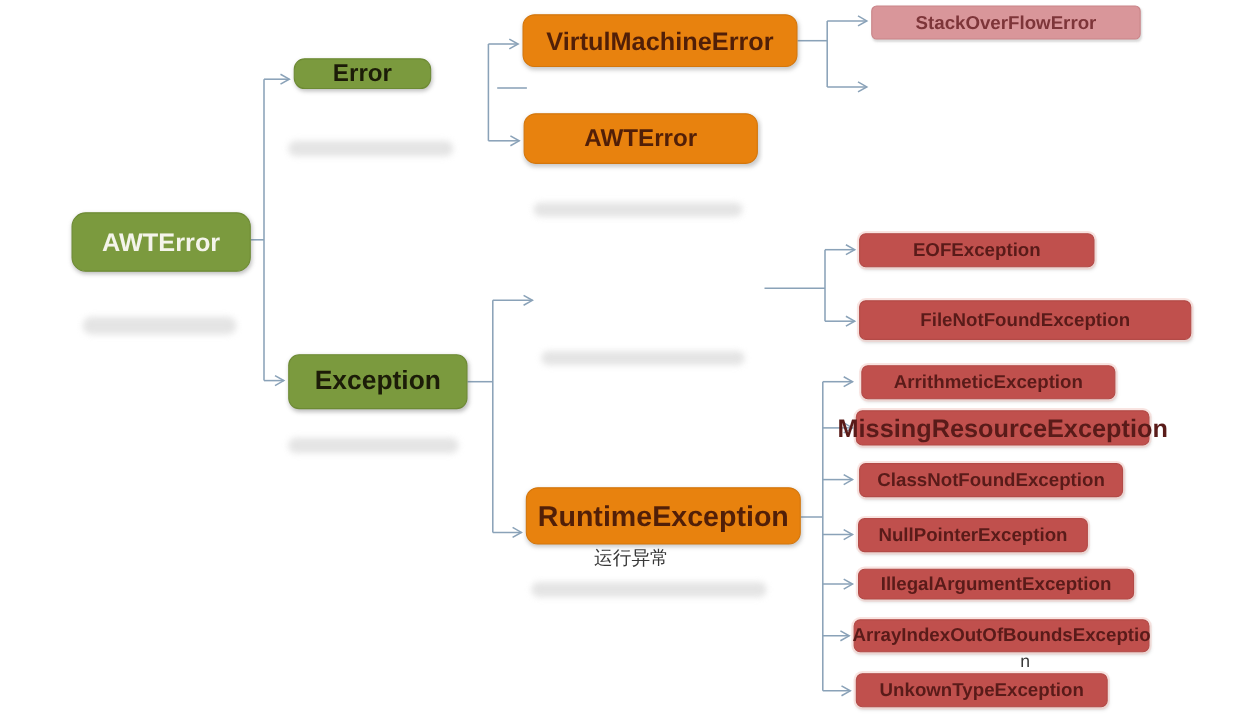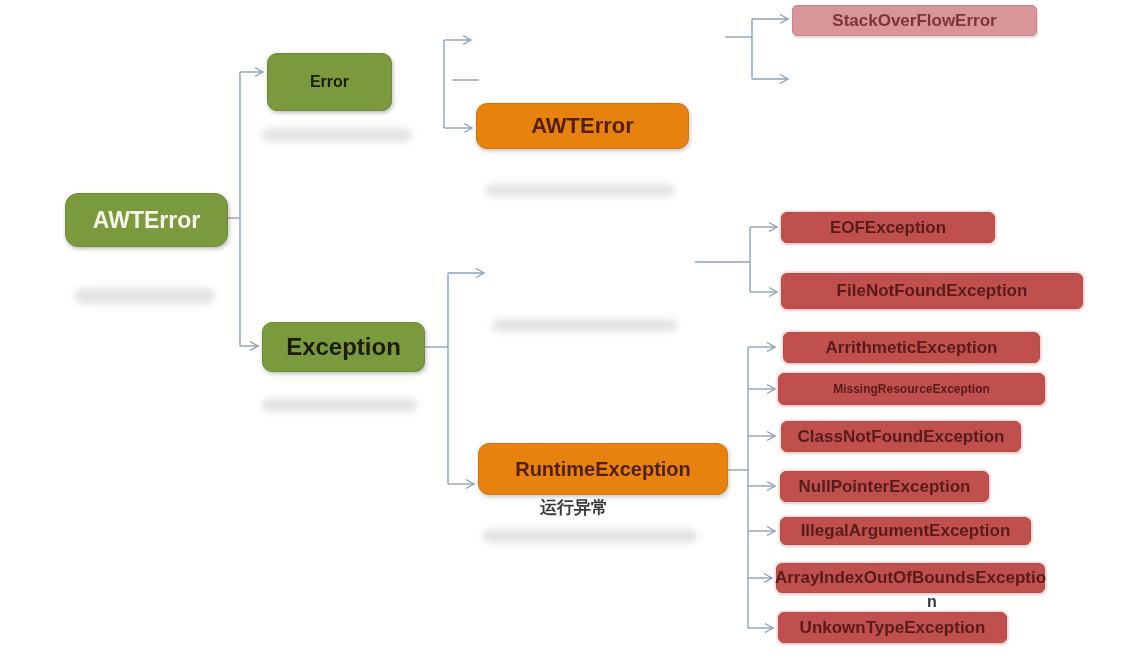--- a/index.html
+++ b/index.html
@@ -41,21 +41,21 @@
     box-shadow:1px 2px 2px rgba(150,150,150,.35);
   }
   .node.red{
     background:var(--red);border:1px solid var(--red-border);
     border-radius:6px;color:var(--red-text);
     box-shadow:0 0 0 2px rgba(244,205,200,.55), 1px 2px 3px rgba(130,130,130,.3);
   }
   .anno{
     position:absolute;z-index:2;
     display:flex;align-items:center;justify-content:center;
-    font-weight:bold;color:var(--anno-text);white-space:nowrap;
+    font-weight:normal;color:var(--anno-text);white-space:nowrap;
   }
 </style>
 </head>
 <body>
 
 <div id="canvas">
   <svg id="edge-layer" width="1139" height="658" viewBox="0 0 1139 658" aria-hidden="true">
       <polyline points="228,218 240,218" fill="none" stroke="#8aa2b8" stroke-width="1.4"></polyline>
       <polyline points="240,346 240,72" fill="none" stroke="#8aa2b8" stroke-width="1.4"></polyline>
       <polyline points="240,72 263,72" fill="none" stroke="#8aa2b8" stroke-width="1.4"></polyline>
@@ -105,45 +105,48 @@
     </svg>
 <div class="smudge" style="left: 75px; top: 288px; width: 140px; height: 16px;"></div>
     <div class="smudge" style="left: 262px; top: 128px; width: 150px; height: 14px;"></div>
     <div class="smudge" style="left: 485px; top: 184px; width: 190px; height: 13px;"></div>
     <div class="smudge" style="left: 492px; top: 319px; width: 185px; height: 13px;"></div>
     <div class="smudge" style="left: 262px; top: 398px; width: 155px; height: 14px;"></div>
     <div class="smudge" style="left: 483px; top: 529px; width: 214px; height: 14px;"></div>
     <div class="node green light" style="left: 65px; top: 193px; width: 163px; height: 54px; font-size: 23px;">
       <span>AWTError</span>
     </div>
-    <div class="node green" style="left: 267px; top: 53px; width: 125px; height: 58px; font-size: 16px;">
+    <div class="node green" style="left: 267px; top: 53px; width: 125px; height: 28px; font-size: 22px;">
       <span>Error</span>
     </div>
     <div class="node green" style="left: 262px; top: 322px; width: 163px; height: 50px; font-size: 24px;">
       <span>Exception</span>
     </div>
+    <div class="node orange" style="left: 475px; top: 13px; width: 250px; height: 48px; font-size: 23px;">
+      <span>VirtulMachineError</span>
+    </div>
     <div class="node orange" style="left: 476px; top: 103px; width: 213px; height: 46px; font-size: 22px;">
       <span>AWTError</span>
     </div>
-    <div class="node orange" style="left: 478px; top: 443px; width: 250px; height: 52px; font-size: 20px;">
+    <div class="node orange" style="left: 478px; top: 443px; width: 250px; height: 52px; font-size: 26px;">
       <span>RuntimeException</span>
     </div>
     <div class="node pink" style="left: 792px; top: 5px; width: 245px; height: 31px; font-size: 17px;">
       <span>StackOverFlowError</span>
     </div>
     <div class="node red" style="left: 781px; top: 212px; width: 214px; height: 31px; font-size: 17px;">
       <span>EOFException</span>
     </div>
     <div class="node red" style="left: 781px; top: 273px; width: 302px; height: 36px; font-size: 17px;">
       <span>FileNotFoundException</span>
     </div>
-    <div class="node red" style="left: 783px; top: 332px; width: 257px; height: 31px; font-size: 17px;">
+    <div class="node red" style="left: 783px; top: 332px; width: 231px; height: 31px; font-size: 17px;">
       <span>ArrithmeticException</span>
     </div>
-    <div class="node red" style="left: 778px; top: 373px; width: 267px; height: 32px; font-size: 12px;">
+    <div class="node red" style="left: 778px; top: 373px; width: 267px; height: 32px; font-size: 23px;">
       <span>MissingResourceException</span>
     </div>
     <div class="node red" style="left: 781px; top: 421px; width: 240px; height: 31px; font-size: 17px;">
       <span>ClassNotFoundException</span>
     </div>
     <div class="node red" style="left: 780px; top: 471px; width: 209px; height: 31px; font-size: 17px;">
       <span>NullPointerException</span>
     </div>
     <div class="node red" style="left: 780px; top: 517px; width: 251px; height: 28px; font-size: 17px;">
       <span>IllegalArgumentException</span>

